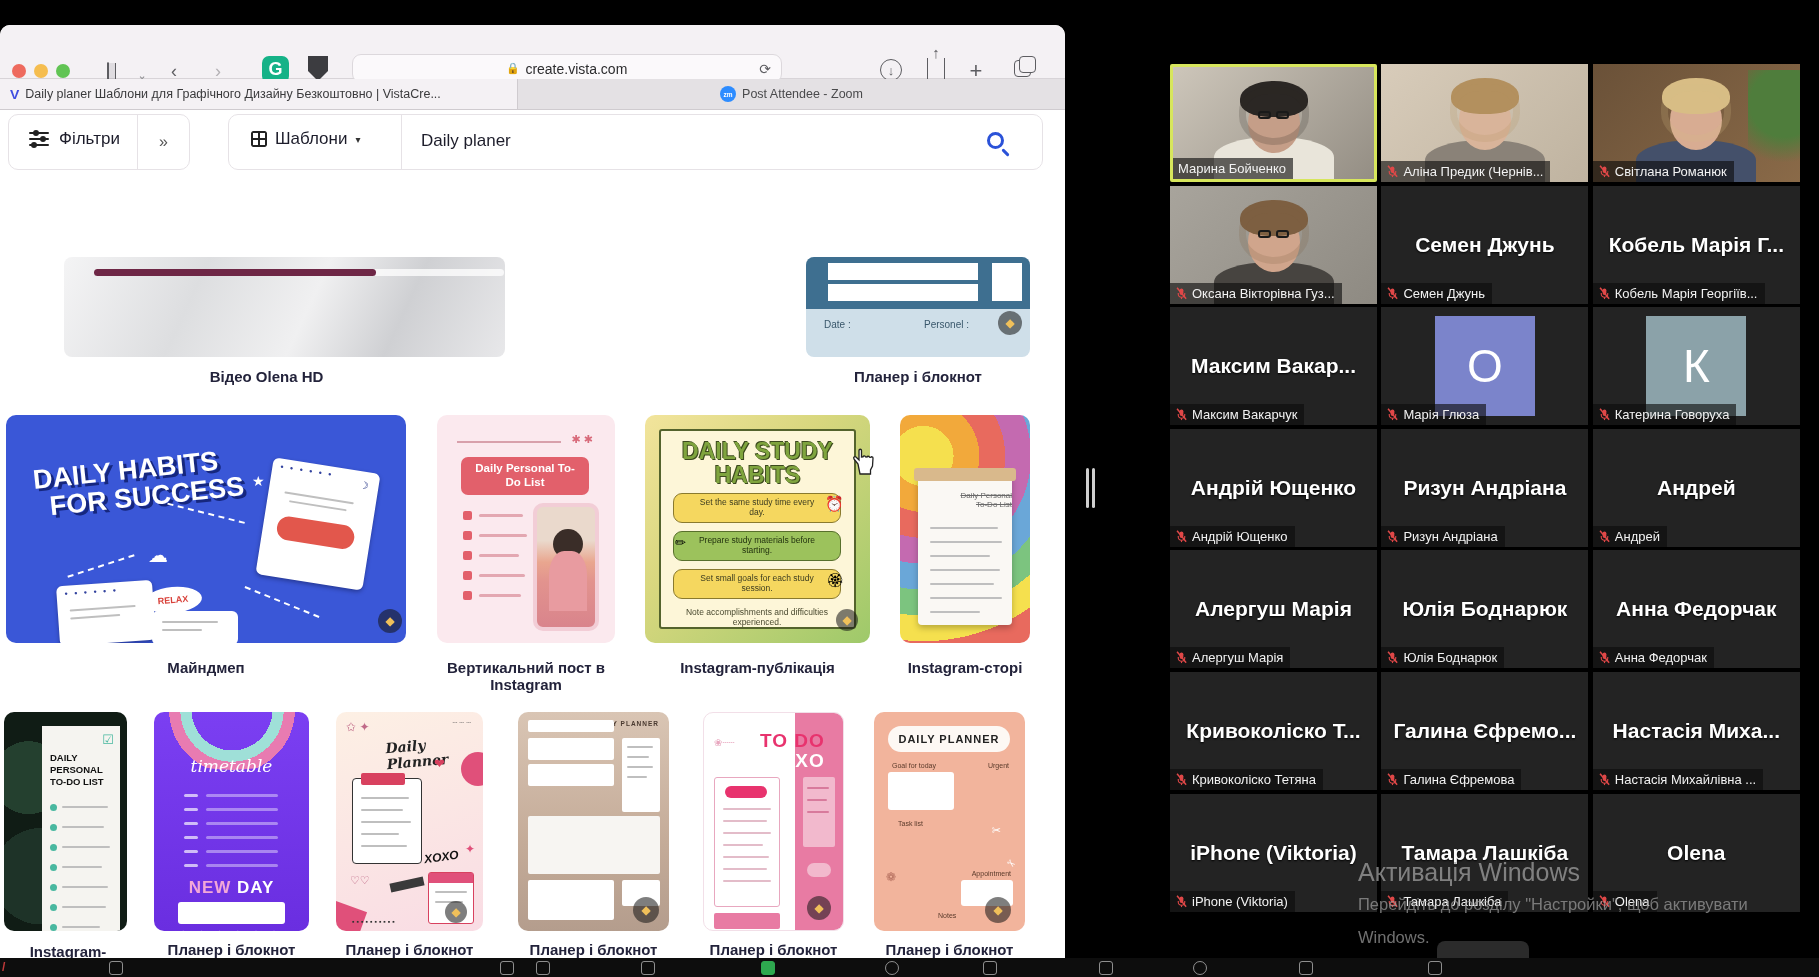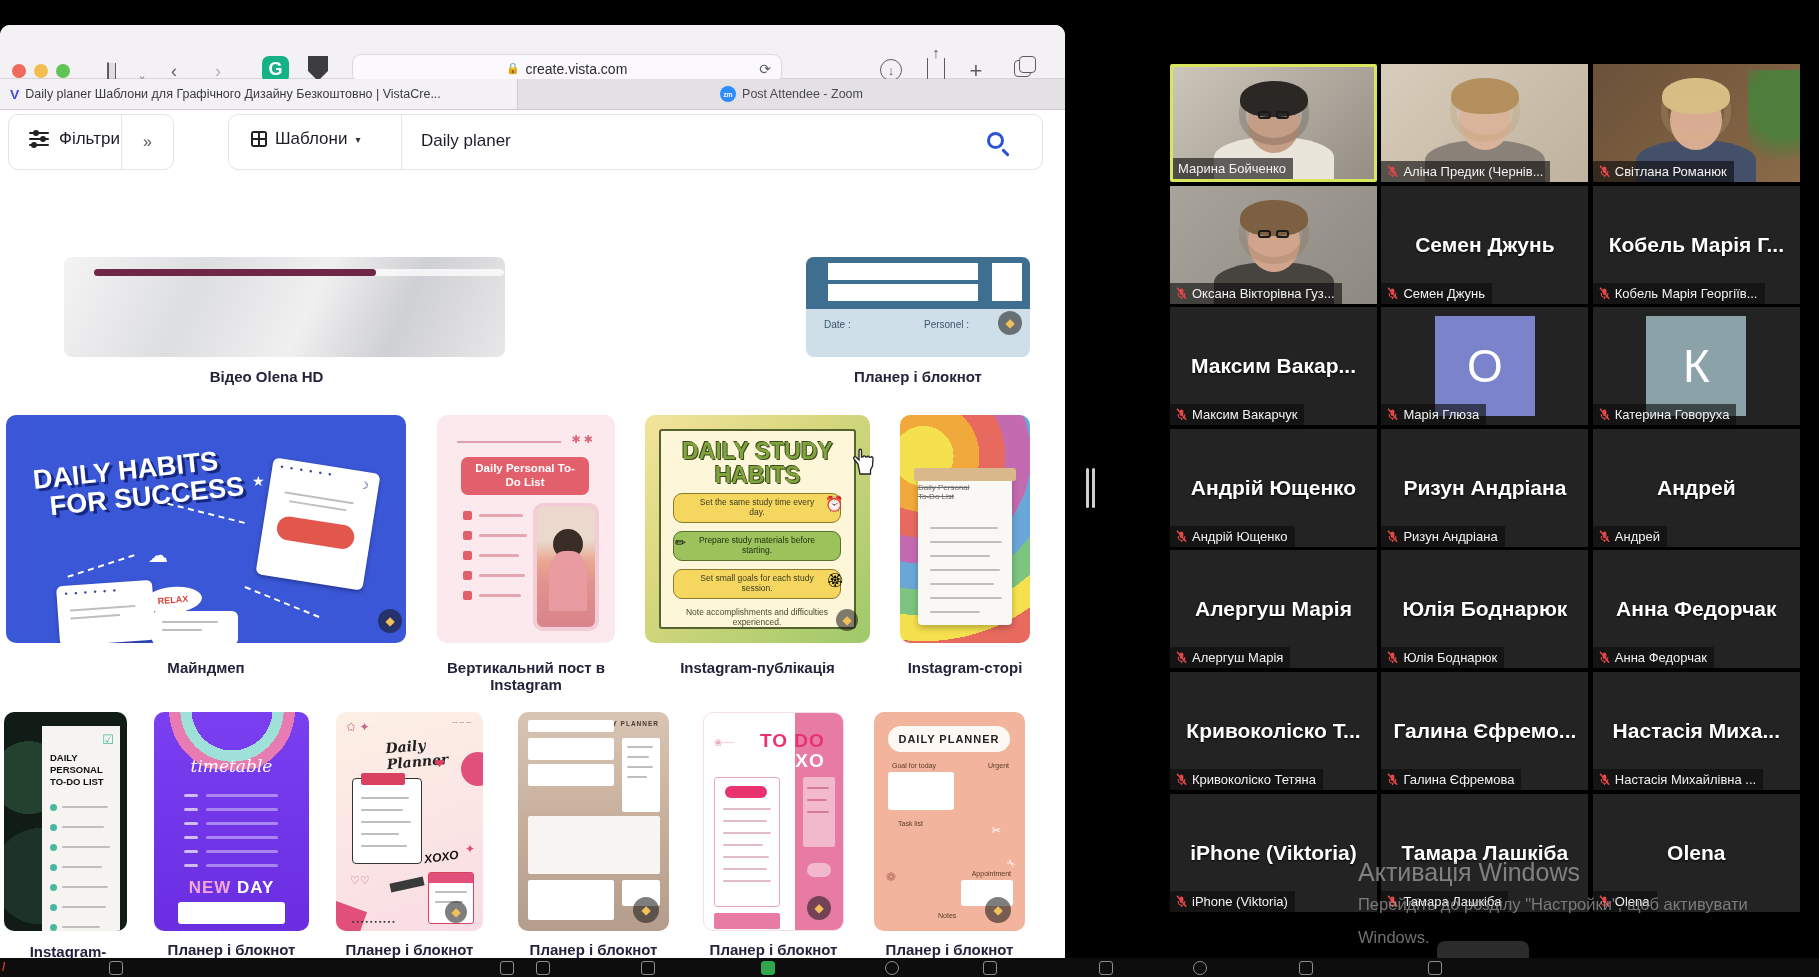--- a/index.html
+++ b/index.html
@@ -132,21 +132,21 @@
         <span>Daily planer Шаблони для Графічного Дизайну Безкоштовно | VistaCre...</span>
       </div>
       <div class="tab inactive">
         <span class="zm-ico">zm</span>
         <span>Post Attendee - Zoom</span>
       </div>
     </div>
 
     <div class="content">
 
-      <div class="card" style="left:8px;width:166px">
+      <div class="card" style="left:8px;width:182px">
         <div style="position:absolute;left:20px;top:14px;display:flex;align-items:center">
           <span class="fil-ic">
               <i></i>
               <i></i>
               <i></i>
               <b></b>
               <b class="b2"></b>
               <b class="b3"></b>
             </span>
           <span class="btn-txt">Фільтри</span>
@@ -257,21 +257,21 @@
         <div class="pill" style="left:28px;top:154px;width:168px;height:30px;background:#f5d75f;border:1.5px solid #8a7a2e">Set small goals for each study session.</div>
         <span style="position:absolute;right:26px;top:157px;font-size:14px">🏵</span>
         <div style="position:absolute;left:34px;top:192px;width:156px;text-align:center;font-size:8.5px;color:#4a4a30;line-height:1.2">Note accomplishments and difficulties experienced.</div>
         <span class="badge" style="right:12px;bottom:12px;width:22px;height:22px">◆</span>
       </div>
 
       <div class="tile" style="left:900px;top:305px;width:130px;height:228px;
            background:radial-gradient(circle at 18% 18%,#f5e04e 0 14%,#f2a93b 14% 26%,#e86a5e 26% 38%,#c46ab0 38% 50%,#6aa7d8 50% 62%,#7cc47f 62% 74%,#f5e04e 74% 86%,#e86a5e 86% 100%)">
         <div style="position:absolute;left:18px;top:60px;width:94px;height:150px;background:#faf8f4;border-radius:4px;box-shadow:0 3px 6px rgba(0,0,0,.25)">
           <div style="position:absolute;left:-4px;top:-7px;width:102px;height:13px;background:#d9b98c;border-radius:3px"></div>
-          <div style="text-align:left;margin-top:8px;font-size:8px;color:#6a6a6a;text-decoration:line-through">
+          <div style="text-align:right;margin-top:16px;font-size:8px;color:#6a6a6a;text-decoration:line-through">
             <div>Daily Personal</div>
             <div>To-Do List</div>
           </div>
           <div class="gline" style="left:12px;top:52px;width:68px;height:2px"></div>
           <div class="gline" style="left:12px;top:66px;width:72px;height:2px"></div>
           <div class="gline" style="left:12px;top:80px;width:60px;height:2px"></div>
           <div class="gline" style="left:12px;top:94px;width:70px;height:2px"></div>
           <div class="gline" style="left:12px;top:108px;width:64px;height:2px"></div>
           <div class="gline" style="left:12px;top:122px;width:72px;height:2px"></div>
           <div class="gline" style="left:12px;top:136px;width:50px;height:2px"></div>

